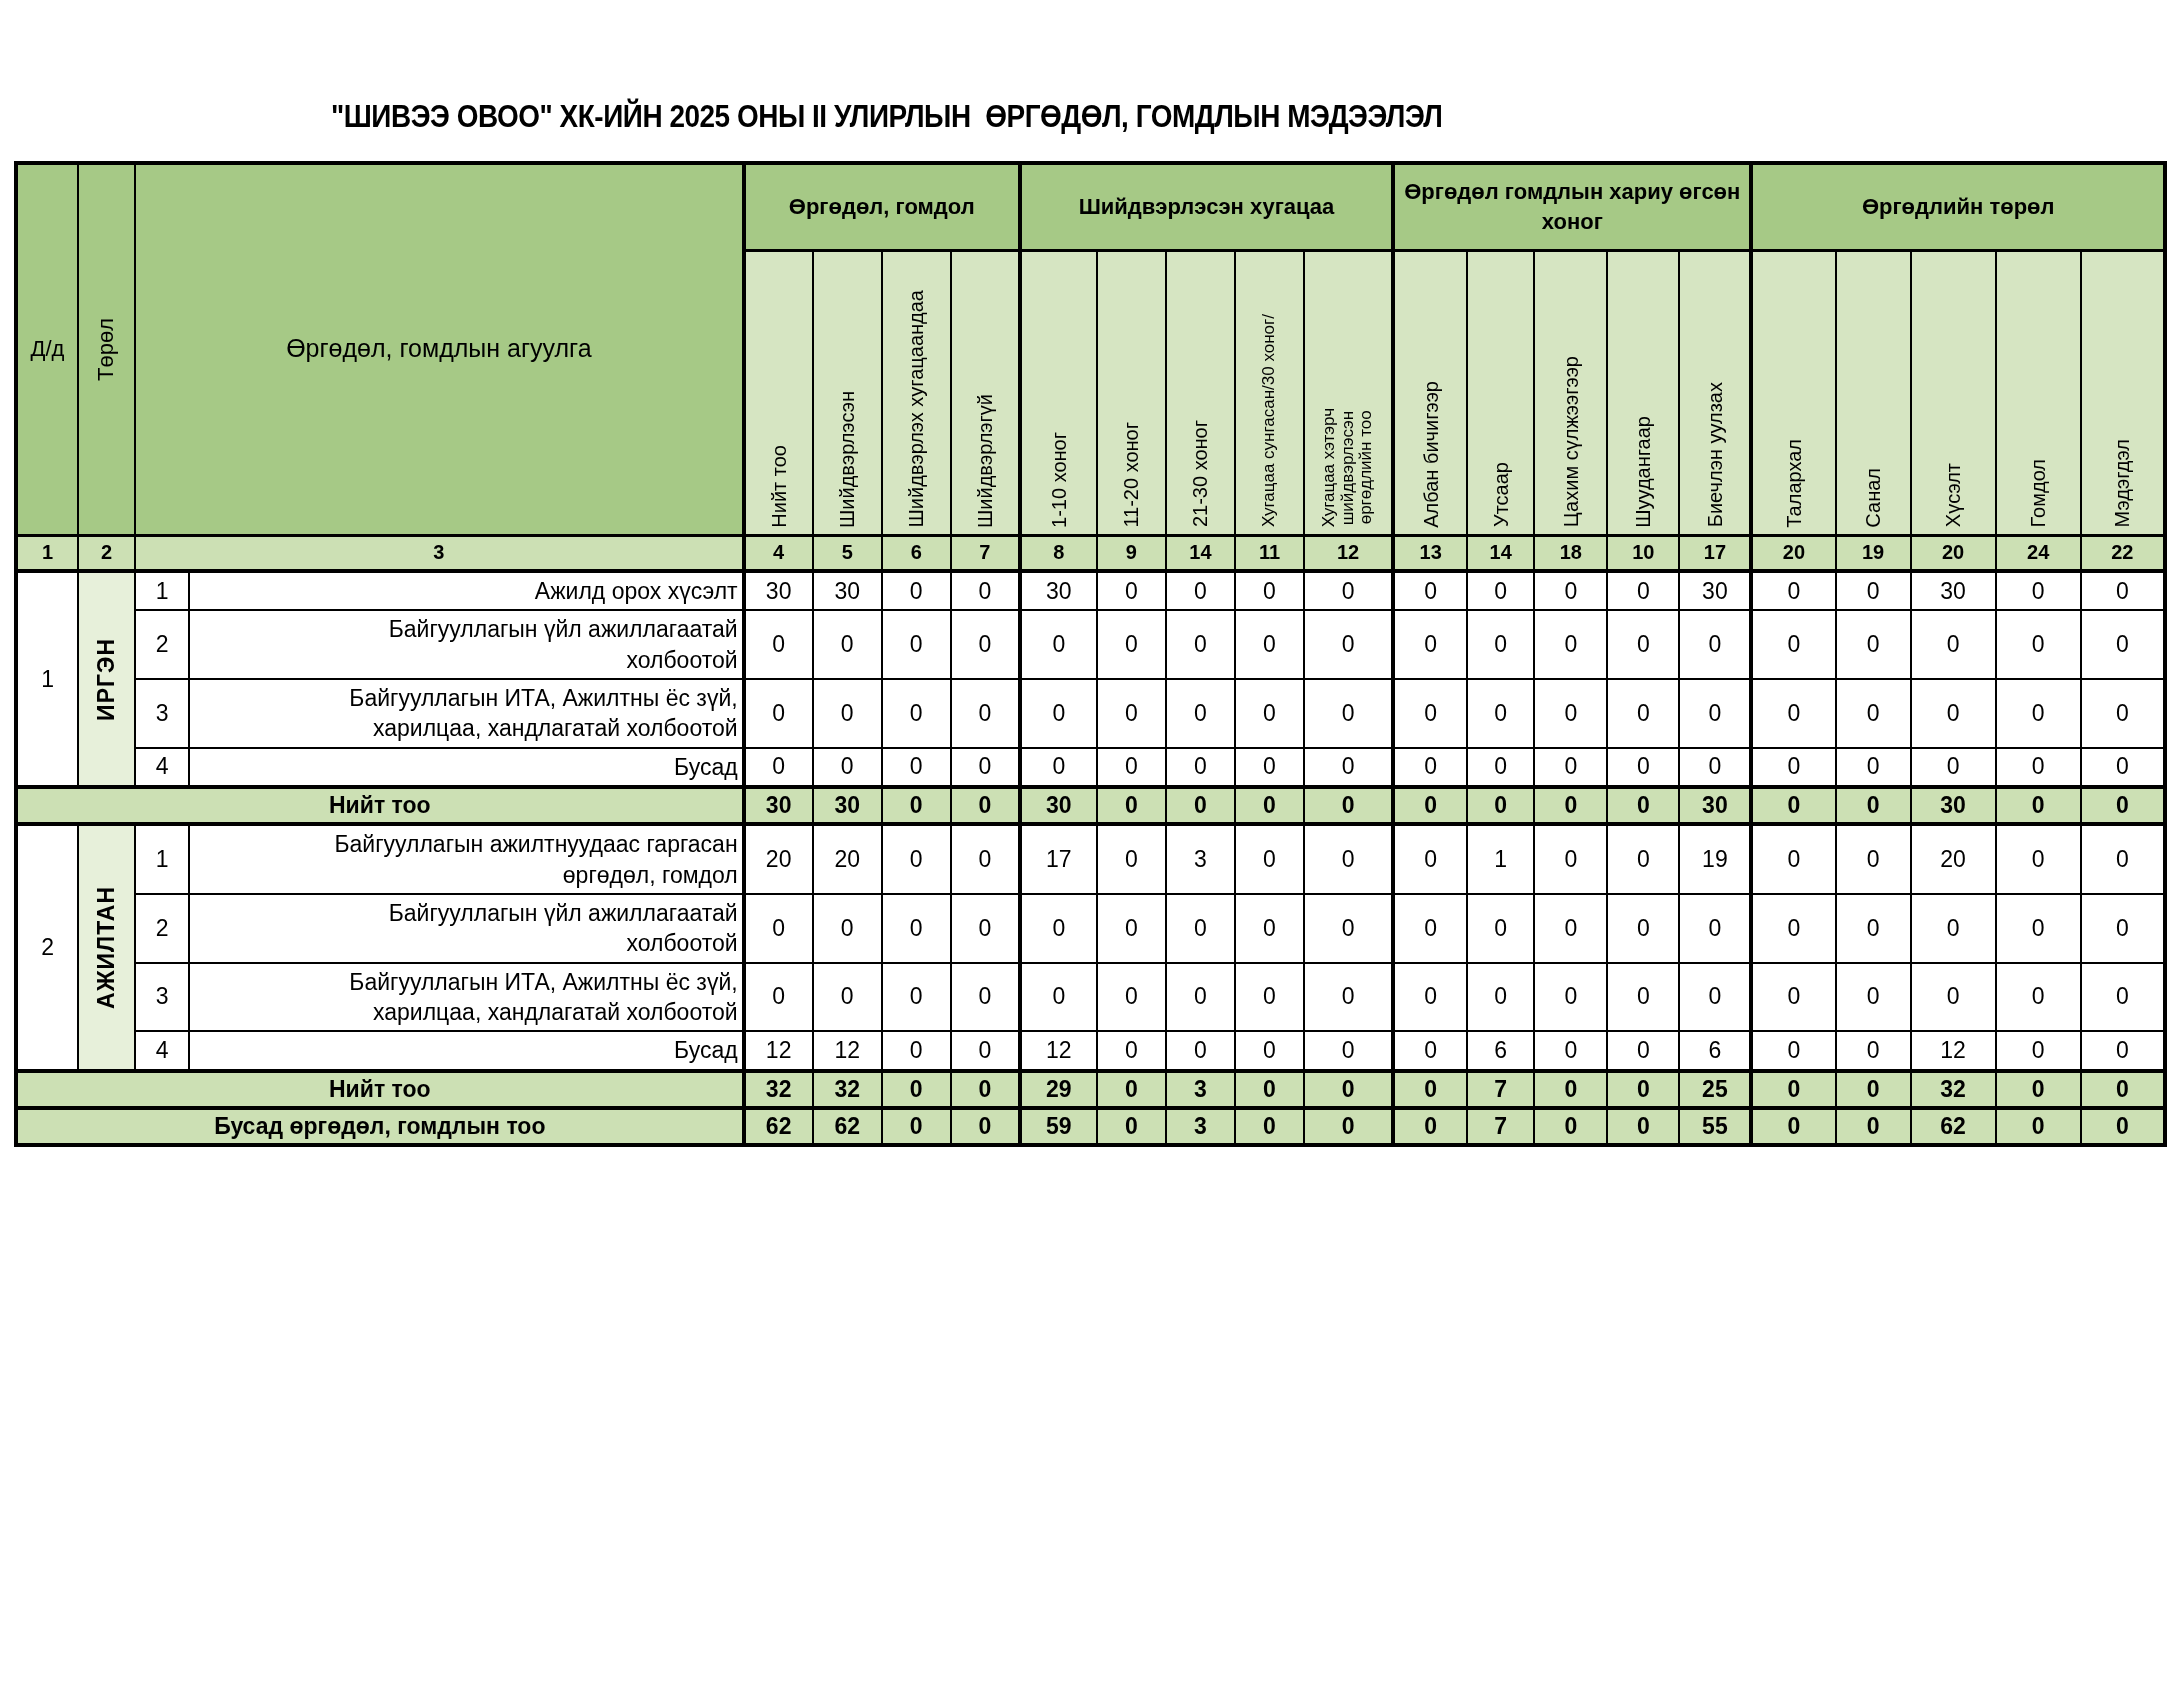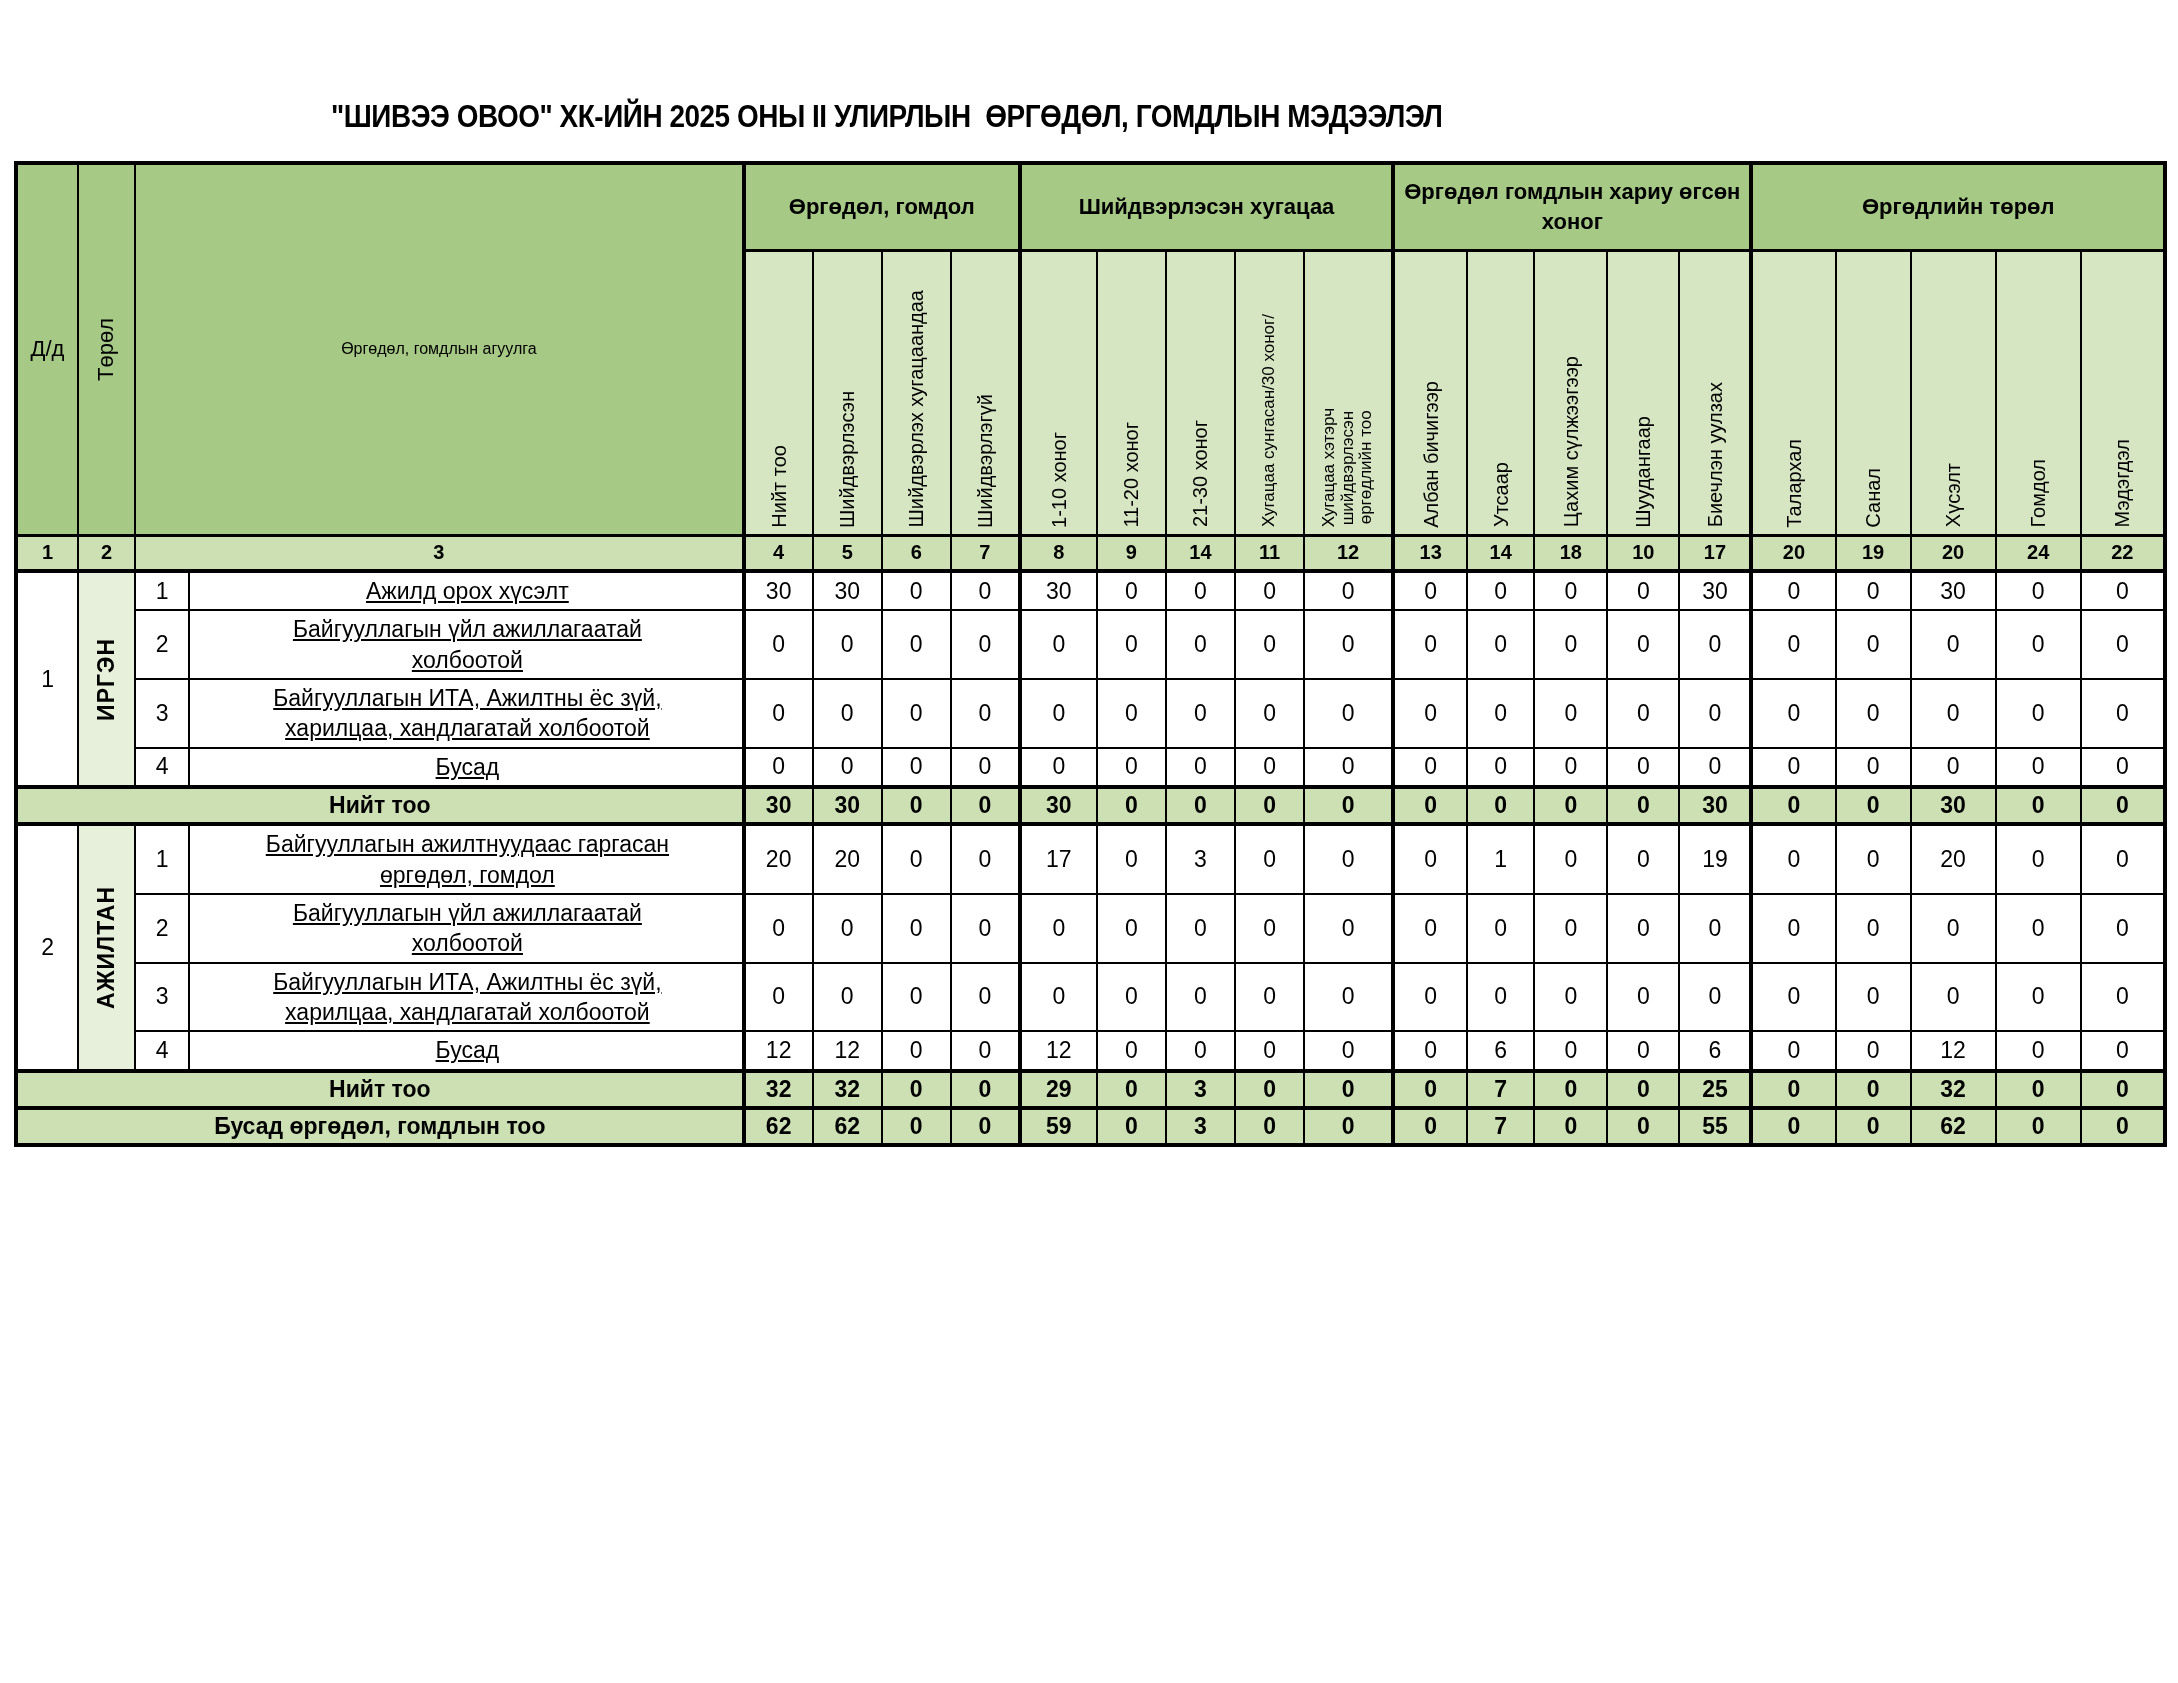--- a/index.html
+++ b/index.html
@@ -47,21 +47,21 @@
     font-size:22px;
     font-weight:bold;
     text-align:center;
     vertical-align:middle;
     line-height:1.35;
   }
   .group-row th.corner{
     background:var(--header-dark);
     font-weight:normal;
   }
-  th.corner-aguulga{font-size:16px;}
+  th.corner-aguulga{font-size:25px;}
   th.corner-dd{font-size:22px;text-align:center;}
   .sub-row th{
     height:285px;
     background:var(--header-light);
     font-weight:normal;
     vertical-align:bottom;
     border-top:3px solid var(--border);
   }
   .num-row th{
     height:36px;
@@ -89,25 +89,24 @@
   .vert.section{font-size:23px;font-weight:bold;padding-top:0;letter-spacing:1px;}
   
   tbody td{
     background:var(--cell-white);
     font-size:23px;
     vertical-align:middle;
   }
   td.val{text-align:center;height:38px;}
   td.rnum{text-align:center;}
   td.rlabel{
-    text-align:center;
+    text-align:right;
     padding:3px 4px 3px 7px;
     line-height:1.32;
     white-space:pre-line;
-    text-decoration:underline;
   }
   td.dd{text-align:center;}
   td.type-cell{background:var(--section-green);text-align:center;vertical-align:middle;}
   tr.total td{
     background:var(--row-green);
     font-weight:bold;
     height:37px;
     border-top:4px solid var(--border);
     border-bottom:4px solid var(--border);
   }

